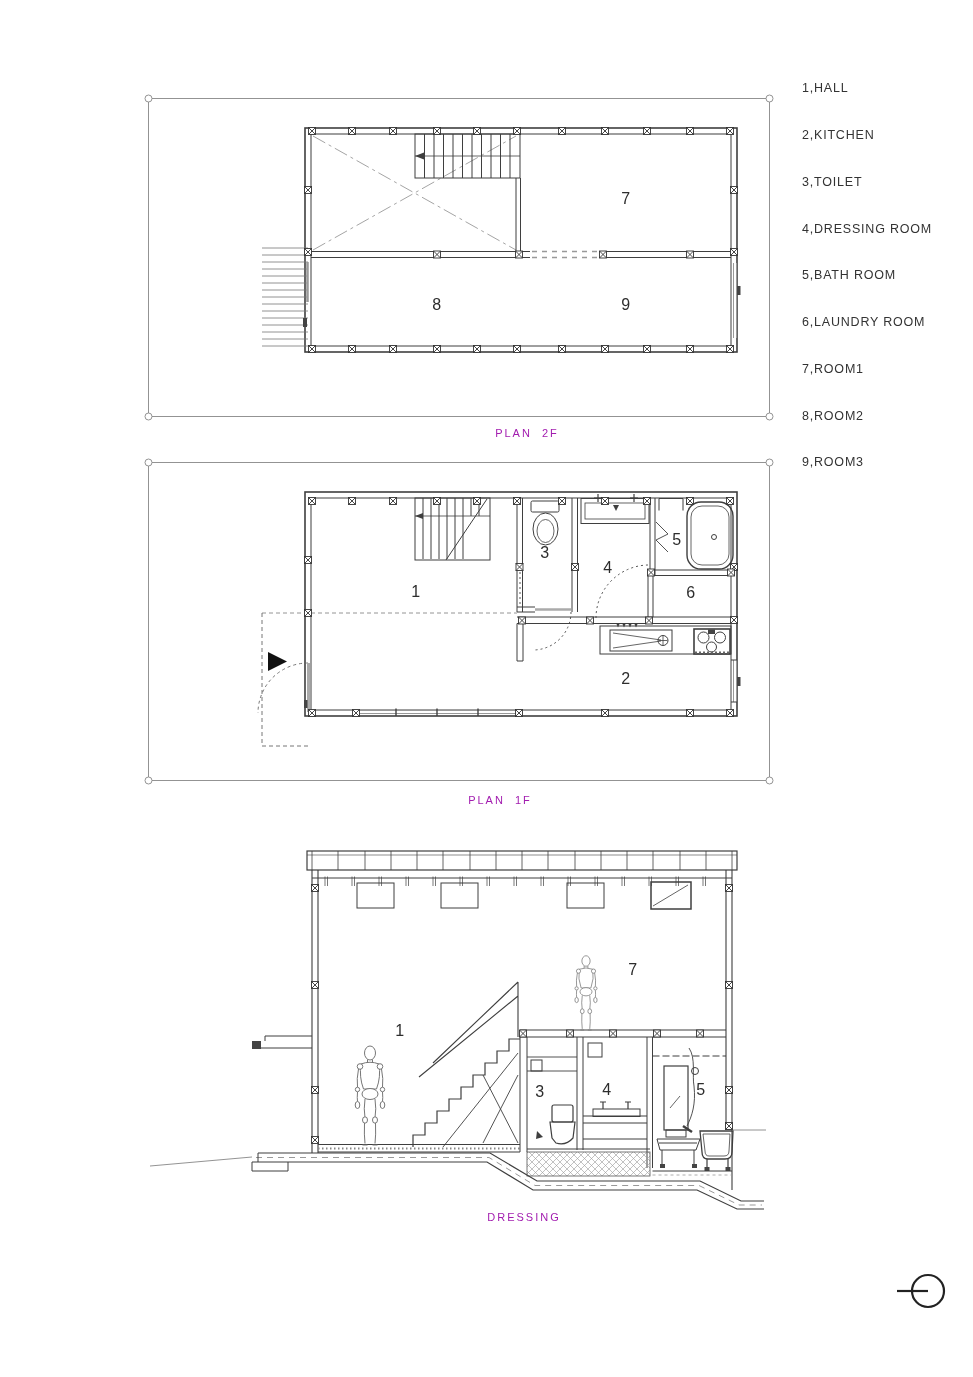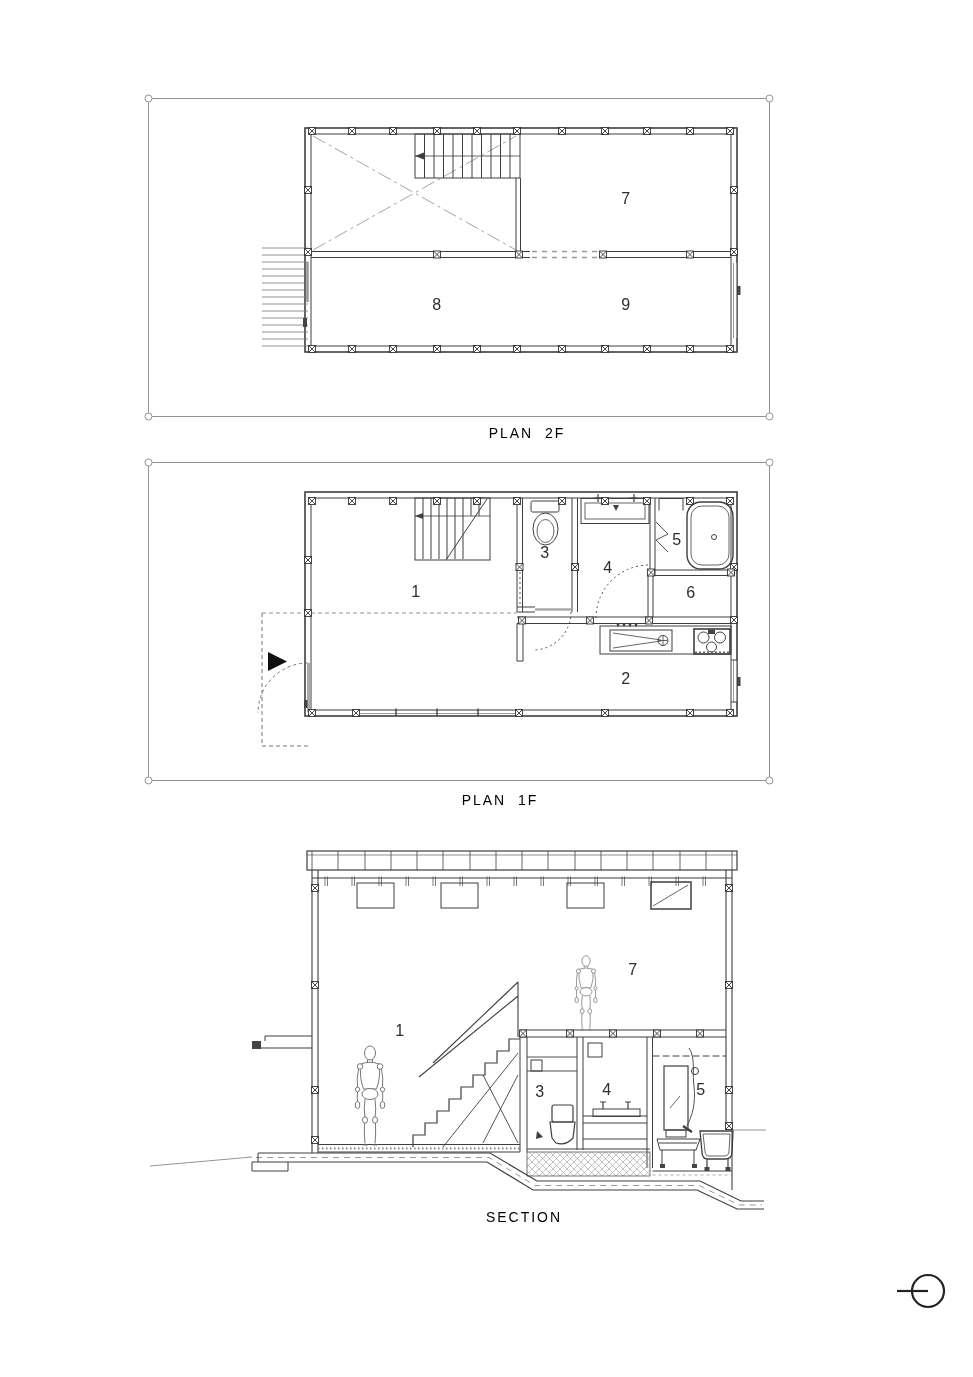--- a/index.html
+++ b/index.html
@@ -1,21 +1,21 @@
 <!DOCTYPE html>
 <html><head>
 <meta charset="utf-8">
 <style>
   html,body{margin:0;padding:0;background:#fff;}
   #page{position:relative;width:973px;height:1377px;background:#ffffff;overflow:hidden;
         font-family:"Liberation Sans",sans-serif;}
   #page svg{position:absolute;left:0;top:0;}
   .lbl{position:absolute;transform:translate(-50%,-50%);font-size:16px;color:#2d2d2d;
        letter-spacing:.5px;white-space:pre;}
-  .panel-title{position:absolute;transform:translate(-50%,-50%);font-size:14px;color:#000000;
+  .panel-title{position:absolute;transform:translate(-50%,-50%);font-size:11px;color:#a21caf;
        letter-spacing:2px;white-space:pre;}
   #legend{position:absolute;left:802px;top:50px;color:#333;font-size:12.5px;
        letter-spacing:.8px;line-height:15.6px;white-space:pre;}
 </style>
 </head>
 <body>
 
 <div id="page">
 
 <svg width="973" height="1377" viewBox="0 0 973 1377">
@@ -362,24 +362,35 @@
           <use href="#post" x="700" y="1033.5"></use>
   </g>
 </g>
 
 <g stroke="#222" fill="none">
   <circle cx="928" cy="1291" r="16" stroke-width="2.2"></circle>
   <line x1="897" y1="1291" x2="928" y2="1291" stroke-width="2.2"></line>
 </g>
 </svg>
 
+<div id="legend">
+  <div>1,HALL</div>
+  <div>2,KITCHEN</div>
+  <div>3,TOILET</div>
+  <div>4,DRESSING ROOM</div>
+  <div>5,BATH ROOM</div>
+  <div>6,LAUNDRY ROOM</div>
+  <div>7,ROOM1</div>
+  <div>8,ROOM2</div>
+  <div>9,ROOM3</div>
+</div>
 
 <div class="panel-title" style="left:527px;top:433px">PLAN  2F</div>
 <div class="panel-title" style="left:500px;top:800px">PLAN  1F</div>
-<div class="panel-title" style="left:524px;top:1217px">SECTION</div>
+<div class="panel-title" style="left:524px;top:1217px">DRESSING</div>
 
 <div class="lbl" style="left:626px;top:199px">7</div>
 <div class="lbl" style="left:437px;top:305px">8</div>
 <div class="lbl" style="left:626px;top:305px">9</div>
 
 <div class="lbl" style="left:416px;top:592px">1</div>
 <div class="lbl" style="left:626px;top:679px">2</div>
 <div class="lbl" style="left:545px;top:553px">3</div>
 <div class="lbl" style="left:608px;top:568px">4</div>
 <div class="lbl" style="left:677px;top:540px">5</div>

